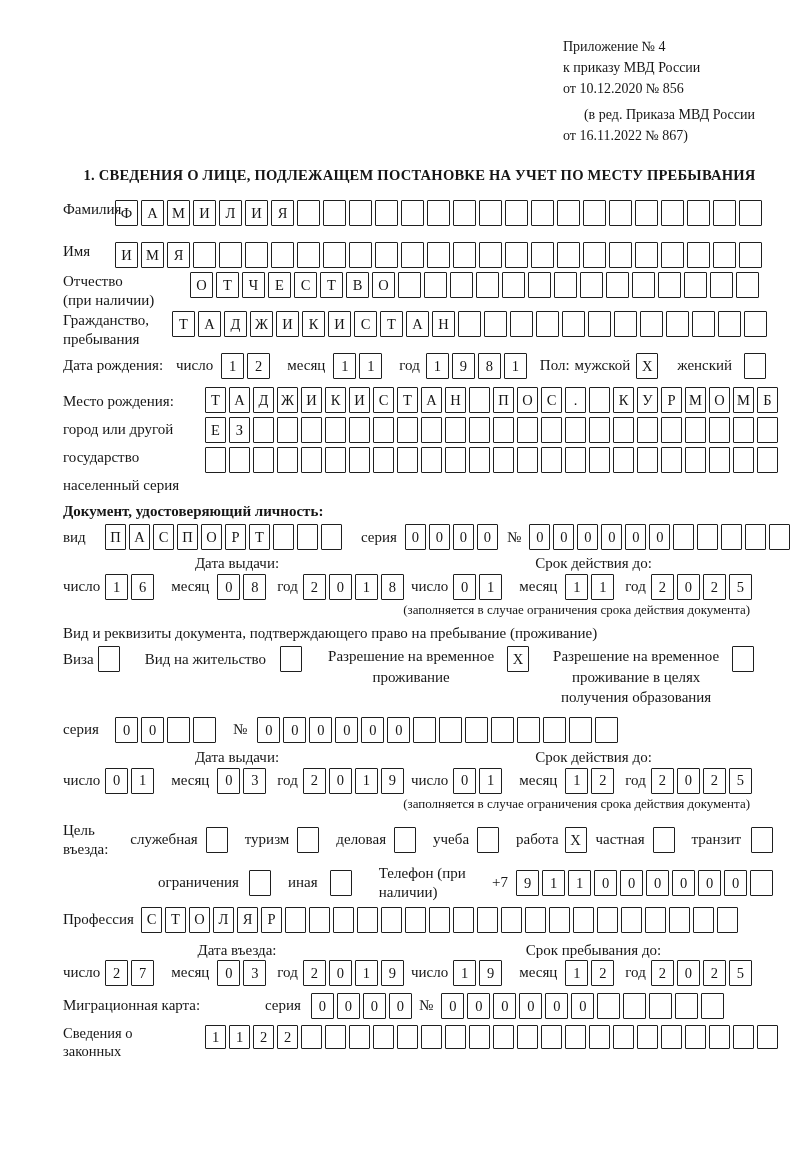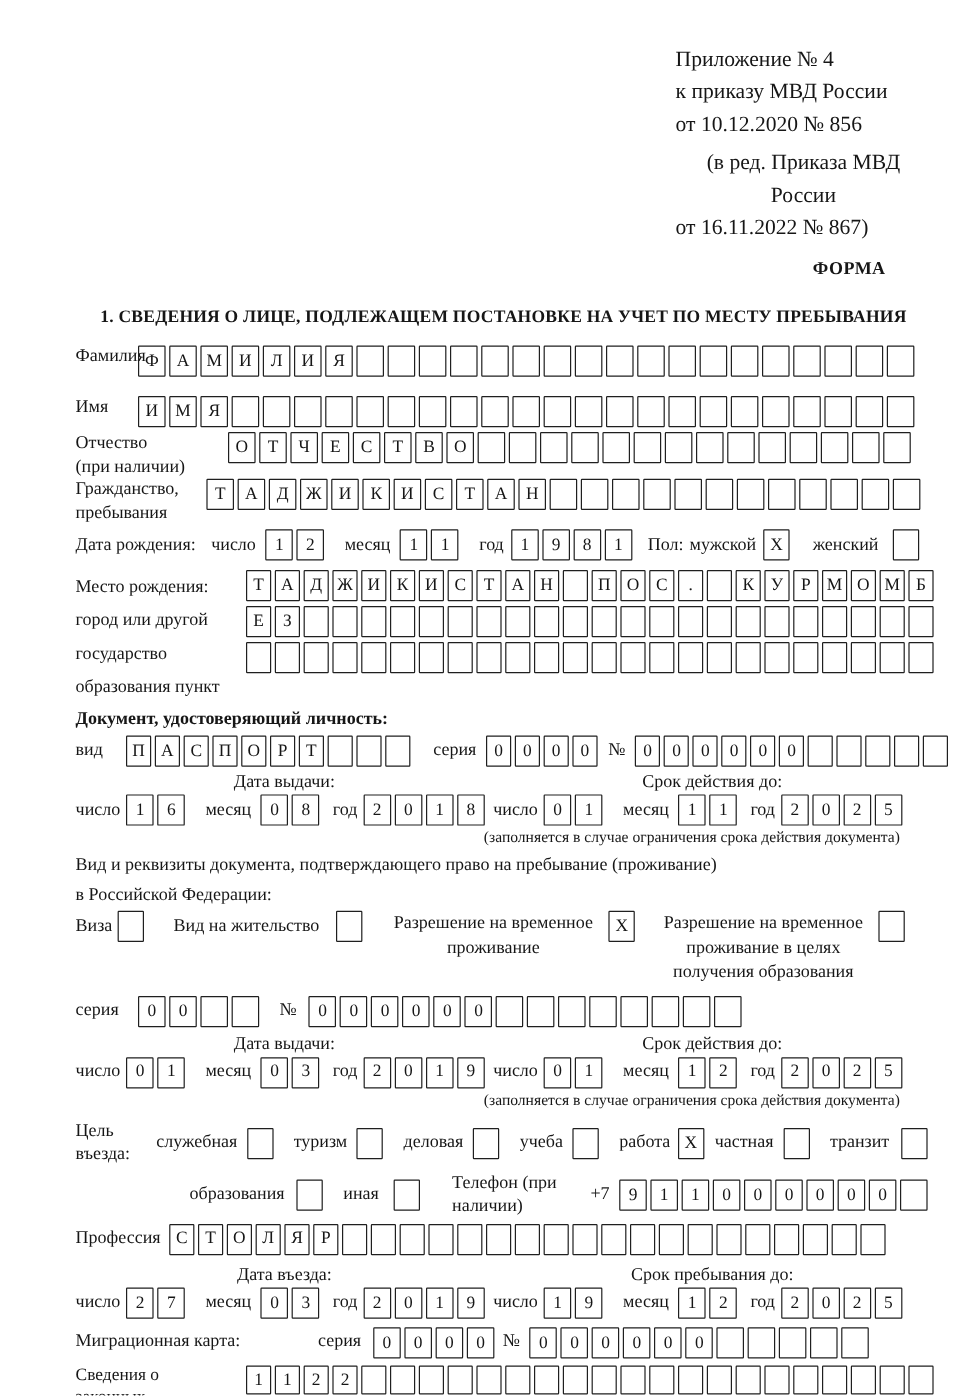--- a/index.html
+++ b/index.html
@@ -3,21 +3,21 @@
 <meta charset="utf-8">
 <style>
   * { margin:0; padding:0; box-sizing:border-box; }
   html,body { background:#ffffff; }
   body {
     width:800px; height:1163px; overflow:hidden; position:relative;
     font-family:"Liberation Serif", serif; color:#161616; font-size:15px; line-height:1.3;
   }
   .page { padding:36px 24px 0 63px; }
 
-  .annex { margin-left:500px; font-size:18px; line-height:1.5; }
+  .annex { margin-left:500px; font-size:14px; line-height:1.5; }
   .annex .amend { margin-top:5px;text-align:center; }
   .forma { text-align:right; font-weight:bold; font-size:15px; margin:12px 38px 0 0; letter-spacing:.4px; }
 
   .title { text-align:center; font-weight:bold; font-size:15.5px; margin-top:14px; line-height:1.5; letter-spacing:.2px; }
   .underline-slot { display:inline-block; width:60px; height:14px; border-bottom:2px solid #333; margin-left:10px; }
 
   .sec-heading { font-weight:bold; font-size:14.6px; margin-top:20px; text-align:center; letter-spacing:.2px; white-space:nowrap; }
 
   .row { display:flex; align-items:flex-start; }
   .row.vc { align-items:center; }
@@ -55,21 +55,20 @@
 <div class="page">
 
   <div class="annex">
     <div>Приложение № 4</div>
     <div>к приказу МВД России</div>
     <div>от 10.12.2020 № 856</div>
     <div class="amend">(в ред. Приказа МВД России</div>
     <div>от 16.11.2022 № 867)</div>
   </div>
 
-  <div class="forma">ФОРМА</div>
 
 
   <div class="sec-heading">1. СВЕДЕНИЯ О ЛИЦЕ, ПОДЛЕЖАЩЕМ ПОСТАНОВКЕ НА УЧЕТ ПО МЕСТУ ПРЕБЫВАНИЯ</div>
 
   <div class="row" style="margin-top:15px">
     <div class="lbl" style="width:52px">Фамилия</div>
     <div class="cells wide">
         <span class="cell">Ф</span>
         <span class="cell">А</span>
         <span class="cell">М</span>
@@ -220,21 +219,21 @@
     <span class="cells wide cb" style="margin-left:12px">
         <span class="cell"></span>
       </span>
   </div>
 
   <div class="row" style="margin-top:8px">
     <div class="lbl" style="width:142px; line-height:28px">
       <div>Место рождения:</div>
       <div>город или другой</div>
       <div>государство</div>
-      <div>образования пункт</div>
+      <div>населенный серия</div>
     </div>
     <div>
       <div class="cells" style="margin-bottom:4px">
           <span class="cell">Т</span>
           <span class="cell">А</span>
           <span class="cell">Д</span>
           <span class="cell">Ж</span>
           <span class="cell">И</span>
           <span class="cell">К</span>
           <span class="cell">И</span>
@@ -392,21 +391,20 @@
             <span class="cell">0</span>
             <span class="cell">2</span>
             <span class="cell">5</span>
           </span>
       </div>
     </div>
   </div>
   <div class="note-right">(заполняется в случае ограничения срока действия документа)</div>
 
   <div class="intro-line">Вид и реквизиты документа, подтверждающего право на пребывание (проживание)</div>
-  <div class="intro-line">в Российской Федерации:</div>
 
   <div class="row" style="margin-top:3px">
     <span class="opt-label" style="margin-top:4px">Виза</span>
     <span class="cells wide cb" style="margin-left:4px">
         <span class="cell"></span>
       </span>
     <span class="opt-label" style="margin:4px 0 0 22px">Вид на жительство</span>
     <span class="cells wide cb" style="margin-left:14px">
         <span class="cell"></span>
       </span>
@@ -521,21 +519,21 @@
     <span class="cells wide cb cbx">
         <span class="cell"></span>
       </span>
     <span>транзит</span>
     <span class="cells wide cb" style="margin-left:10px">
         <span class="cell"></span>
       </span>
   </div>
 
   <div class="row vc" style="margin-top:4px">
-    <span style="margin-left:95px">образования</span>
+    <span style="margin-left:95px">ограничения</span>
     <span class="cells wide cb" style="margin-left:10px">
         <span class="cell"></span>
       </span>
     <span style="margin-left:14px">иная</span>
     <span class="cells wide cb" style="margin-left:12px">
         <span class="cell"></span>
       </span>
     <span style="margin-left:24px">Телефон (при наличии)</span>
     <span style="margin:0 8px 0 22px">+7</span>
     <span class="cells wide">

